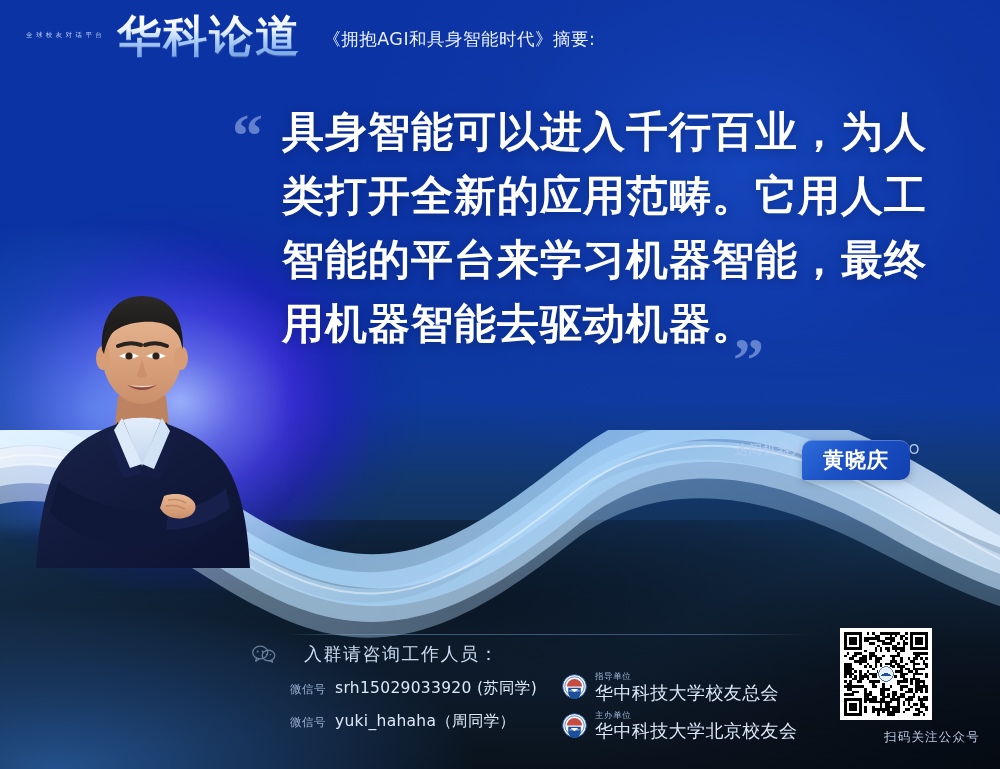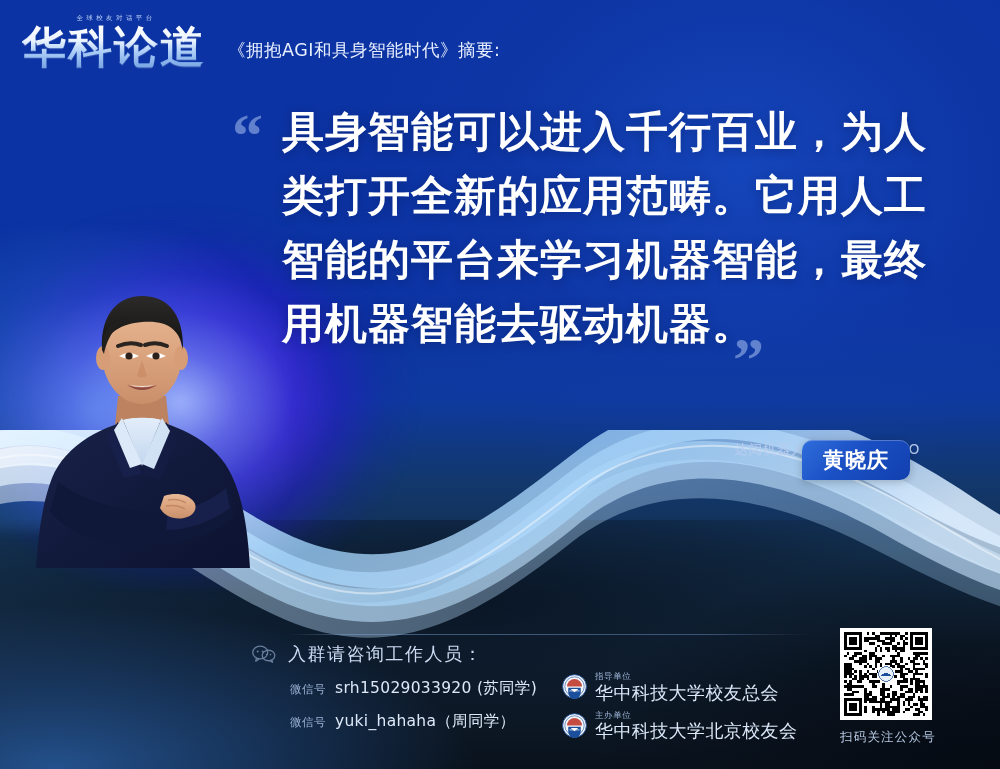--- a/index.html
+++ b/index.html
@@ -78,21 +78,21 @@
   
   .waves { position: absolute; left: 0; top: 430px; width: 1000px; height: 230px; }
   .waves svg { display: block; }
 
   
   .header {
     position: absolute; left: 22px; top: 14px;
     display: flex; align-items: flex-end; gap: 14px;
     z-index: 40;
   }
-  .logo-wrap { position: relative; display: flex; flex-direction: column; align-items: center; }
+  .logo-wrap { position: relative; display: flex; flex-direction: row; align-items: center; gap: 12px; }
   .logo-tagline {
     font-size: 6.5px; letter-spacing: 3.4px;
     color: #cfe2ff; opacity: .88;
     margin-bottom: 2px; padding-left: 4px;
     font-family: "DejaVu Sans", sans-serif;
     white-space: nowrap;
   }
   .logo-main {
     font-size: 44px; font-weight: 700; letter-spacing: 2px;
     line-height: 1;
@@ -160,40 +160,40 @@
   .portrait { position: absolute; left: 18px; top: 268px; width: 250px; height: 300px; z-index: 20; }
 
   
   .footer-divider {
     position: absolute; left: 288px; top: 634px; width: 522px; height: 1px;
     background: linear-gradient(90deg, rgba(120,160,220,0) 0%, rgba(130,170,225,0.45) 12%,
       rgba(130,170,225,0.40) 80%, rgba(120,160,220,0) 100%);
     z-index: 35;
   }
   .contact-block { position: absolute; left: 252px; top: 642px; z-index: 36; }
-  .contact-head { display: flex; align-items: center; gap: 12px; }
+  .contact-head { display: flex; align-items: center; gap: 28px; }
   .wechat-icon { width: 24px; height: 18px; opacity: .62; }
   .contact-title {
     font-size: 18px; color: #cddcf4; letter-spacing: 1.5px;
     font-family: "DejaVu Sans", sans-serif;
   }
   .contact-row { display: flex; align-items: baseline; gap: 9px; margin-top: 12px; margin-left: 38px; }
   .contact-label { font-size: 11.5px; color: #9db4d6; letter-spacing: .5px; font-family: "DejaVu Sans", sans-serif; text-align: center; }
   .contact-value { font-size: 15.5px; color: #dde8f8; letter-spacing: .3px; font-family: "DejaVu Sans", sans-serif; }
 
   .orgs { position: absolute; left: 562px; top: 672px; z-index: 36; }
   .org-row { display: flex; align-items: center; gap: 8px; margin-bottom: 9px; }
   .org-seal { width: 25px; height: 25px; flex: 0 0 25px; }
   .org-text { display: flex; flex-direction: column; line-height: 1; }
   .org-kind { font-size: 8.5px; color: #9fb6d8; letter-spacing: .6px; margin-bottom: 3px; font-family: "DejaVu Sans", sans-serif; }
   .org-name { font-size: 18px; color: #dce8f9; letter-spacing: .4px; font-family: "DejaVu Sans", sans-serif; }
 
   .qr-block { position: absolute; left: 840px; top: 628px; z-index: 36; text-align: center; }
   .qr-img { width: 92px; height: 92px; background: #fff; padding: 4px; box-sizing: border-box; display: block; }
-  .qr-caption { margin-top: 9px; font-size: 12.5px; color: #b6c8e2; letter-spacing: 1.2px; font-family: "DejaVu Sans", sans-serif; }
+  .qr-caption { margin-top: 9px; font-size: 12.5px; color: #b6c8e2; letter-spacing: 1.2px; font-family: "DejaVu Sans", sans-serif; margin-left: 44px; }
 </style>
 </head>
 <body>
 
 <div id="poster">
 
   <div class="bg-base"></div>
   <div class="bg-topright-glow"></div>
   <div class="bg-mid-dark"></div>
   <div class="bg-bottom-left-wash"></div>

